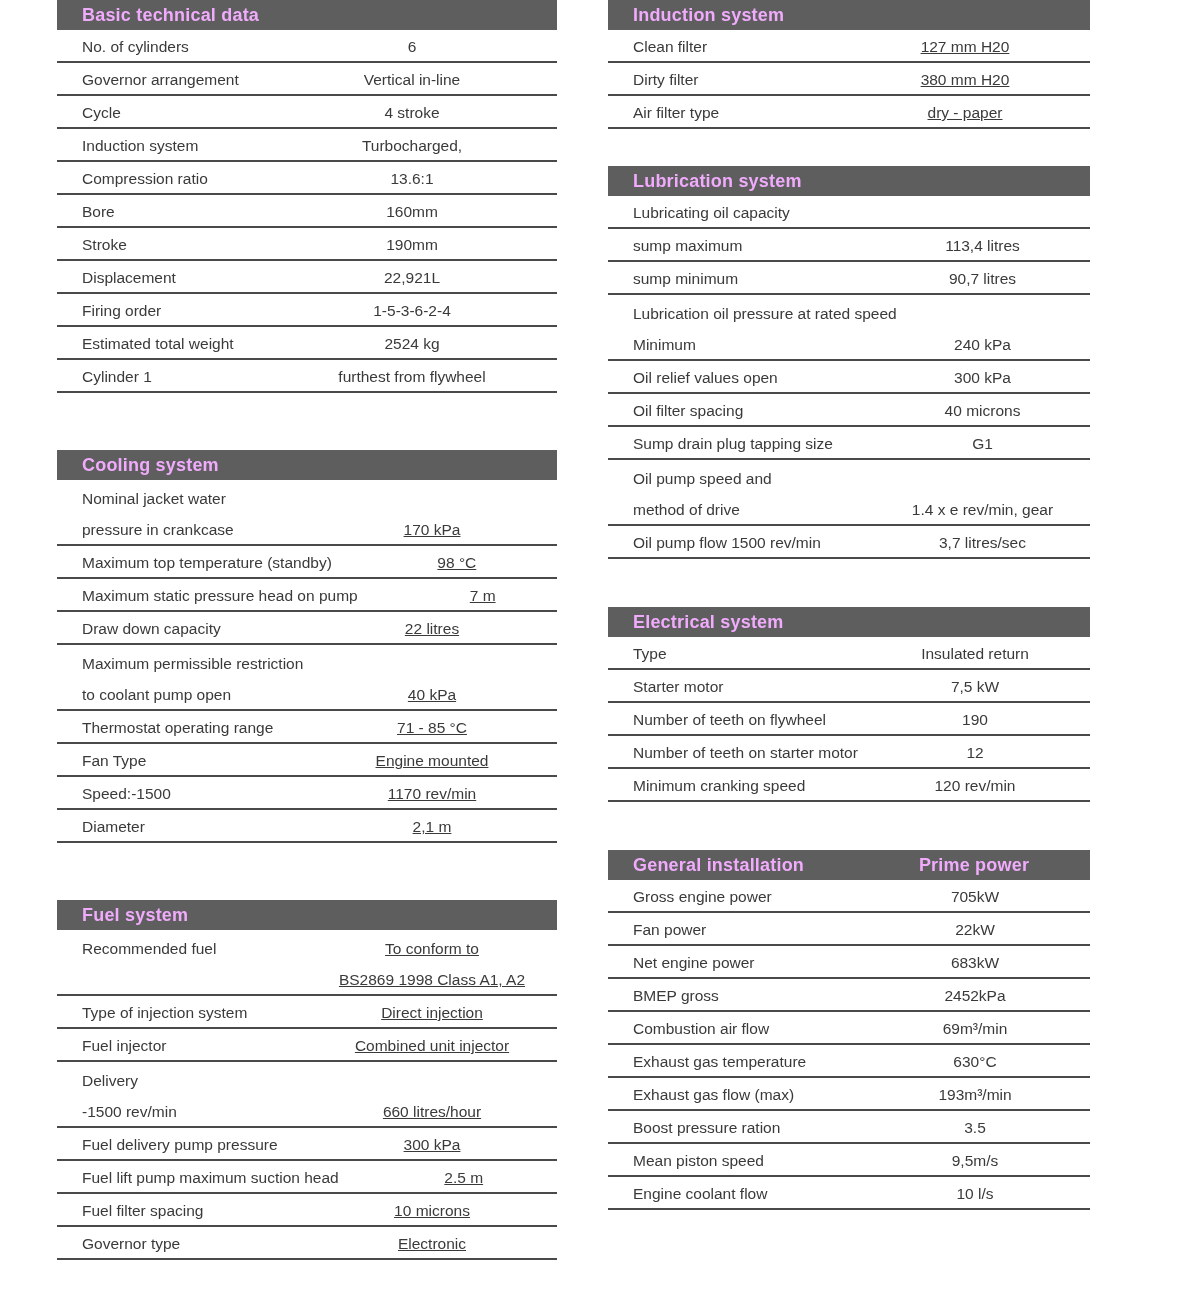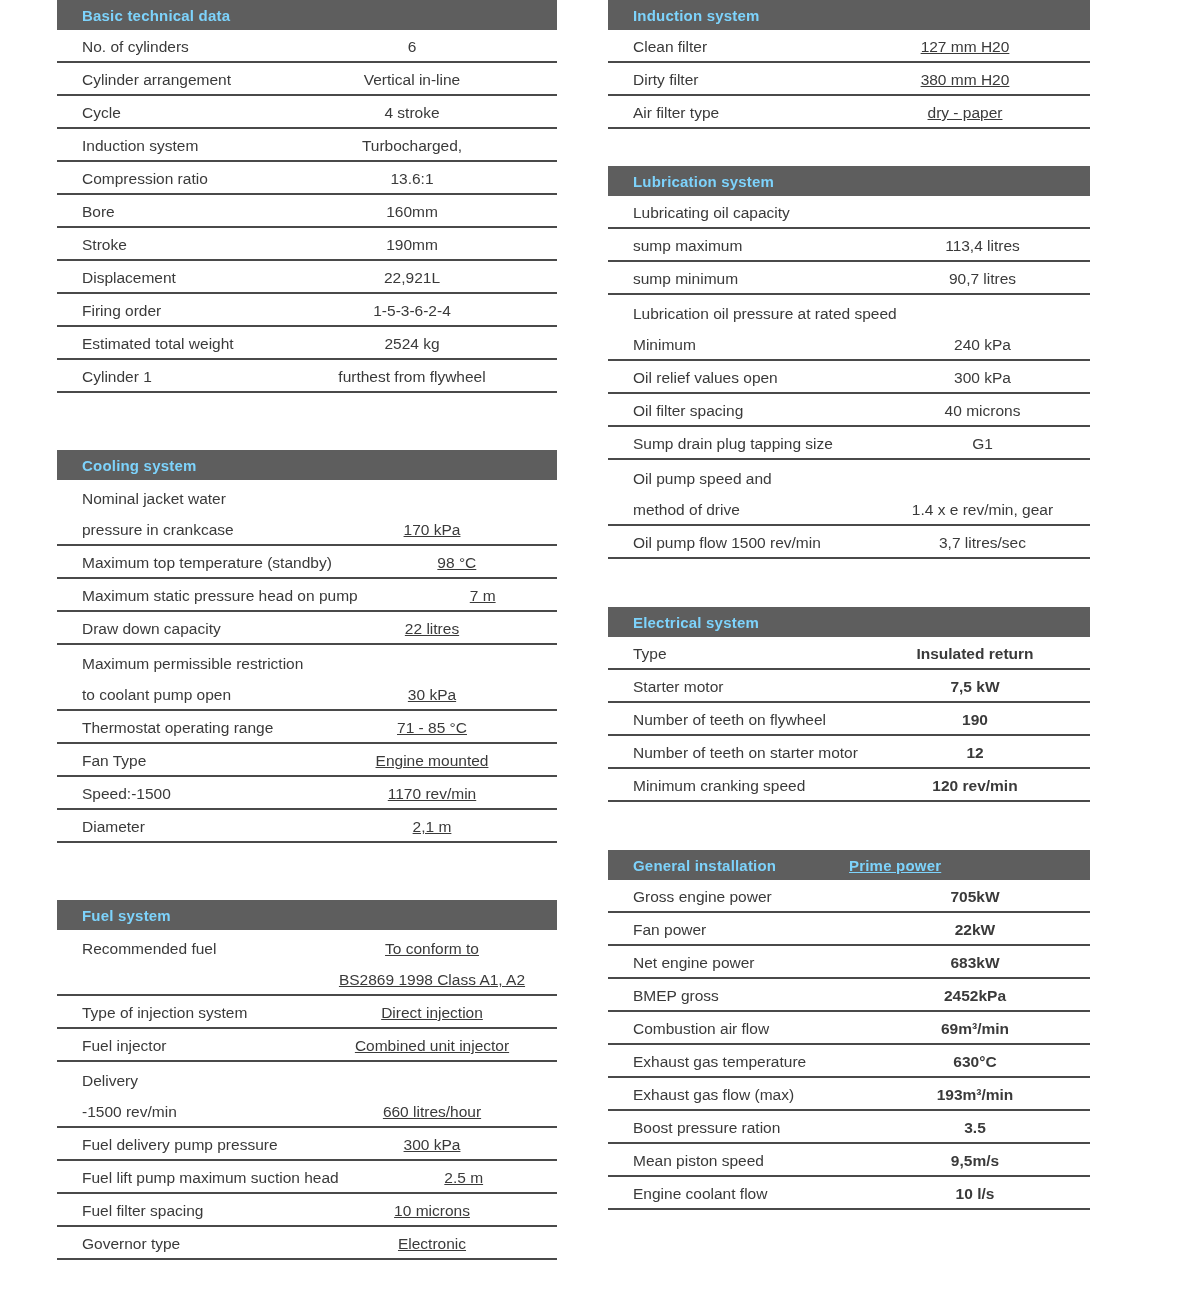--- a/index.html
+++ b/index.html
@@ -31,35 +31,35 @@
     width: 100%;
     margin-bottom: 0;
   }
   .table-gap-lg { height: 57px; }
   .table-gap-md { height: 48px; }
   .table-gap-sm { height: 37px; }
 
   
   .table-header {
     background: #5e5e5e;
-    color: #7dd3fc;
+    color: #f0abfc;
     font-weight: bold;
-    font-size: 15px;
+    font-size: 18px;
     letter-spacing: 0.2px;
     height: 30px;
     display: flex;
     align-items: center;
-    padding: 0 11px 0 25px;
+    padding: 0 1px 0 25px;
     box-sizing: border-box;
   }
   .table-header .hdr-sub {
     margin-left: auto;
     margin-right: 0;
     width: 230px;
-    text-decoration: underline;
+    text-align: center;
   }
 
   
   .row {
     display: flex;
     align-items: flex-end;
     border-bottom: 2px solid #4a4a4a;
     min-height: 33px;
     box-sizing: border-box;
   }
@@ -77,40 +77,40 @@
     font-size: 15.5px;
     padding-bottom: 5px;
     text-align: center;
     margin-left: auto;
     white-space: nowrap;
     flex: 0 0 auto;
   }
   
   .vw-290 .value { width: 290px; }
   .vw-250 .value { width: 250px; text-decoration: underline; }
-  .vw-230 .value { width: 230px; font-weight: bold; }
+  .vw-230 .value { width: 230px; }
   .vw-215 .value { width: 215px; }
 </style>
 </head>
 <body>
 
 <div class="sheet">
 
   <div class="column col-left">
 
     <div class="spec-table vw-290">
       <div class="table-header">
         <span>Basic technical data</span>
       </div>
       <div class="row">
         <span class="label">No. of cylinders</span>
         <span class="value">6</span>
       </div>
       <div class="row">
-        <span class="label">Cylinder arrangement</span>
+        <span class="label">Governor arrangement</span>
         <span class="value">Vertical in-line</span>
       </div>
       <div class="row">
         <span class="label">Cycle</span>
         <span class="value">4 stroke</span>
       </div>
       <div class="row">
         <span class="label">Induction system</span>
         <span class="value">Turbocharged,</span>
       </div>
@@ -169,21 +169,21 @@
       <div class="row">
         <span class="label">Draw down capacity</span>
         <span class="value">22 litres</span>
       </div>
       <div class="row no-rule label-only">
         <span class="label">Maximum permissible restriction</span>
 
       </div>
       <div class="row">
         <span class="label">to coolant pump open</span>
-        <span class="value">30 kPa</span>
+        <span class="value">40 kPa</span>
       </div>
       <div class="row">
         <span class="label">Thermostat operating range</span>
         <span class="value">71 - 85 °C</span>
       </div>
       <div class="row">
         <span class="label">Fan Type</span>
         <span class="value">Engine mounted</span>
       </div>
       <div class="row">

